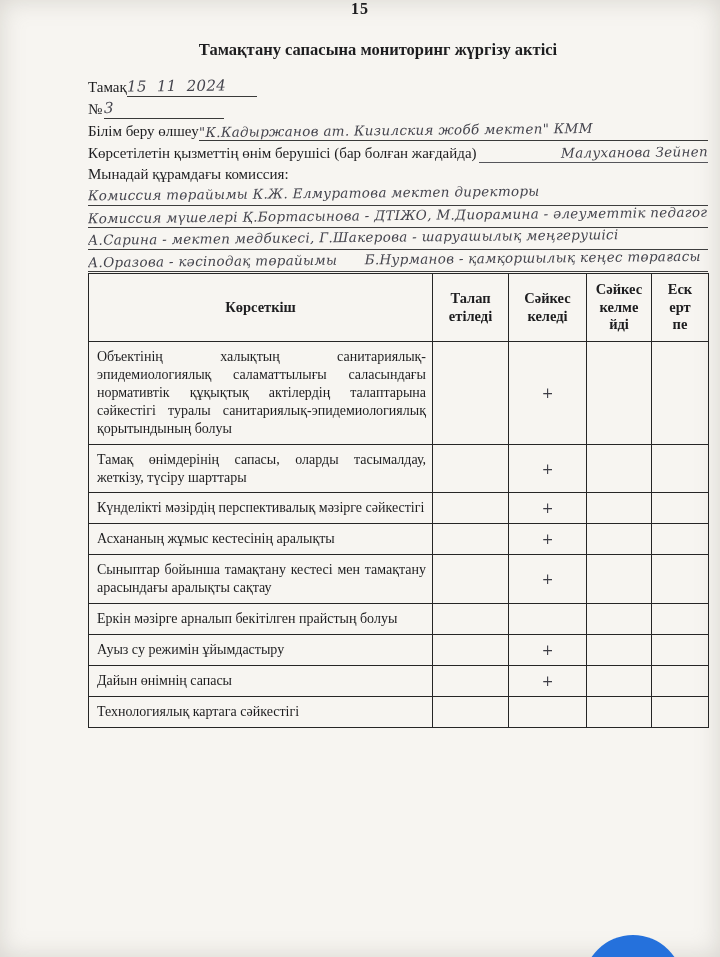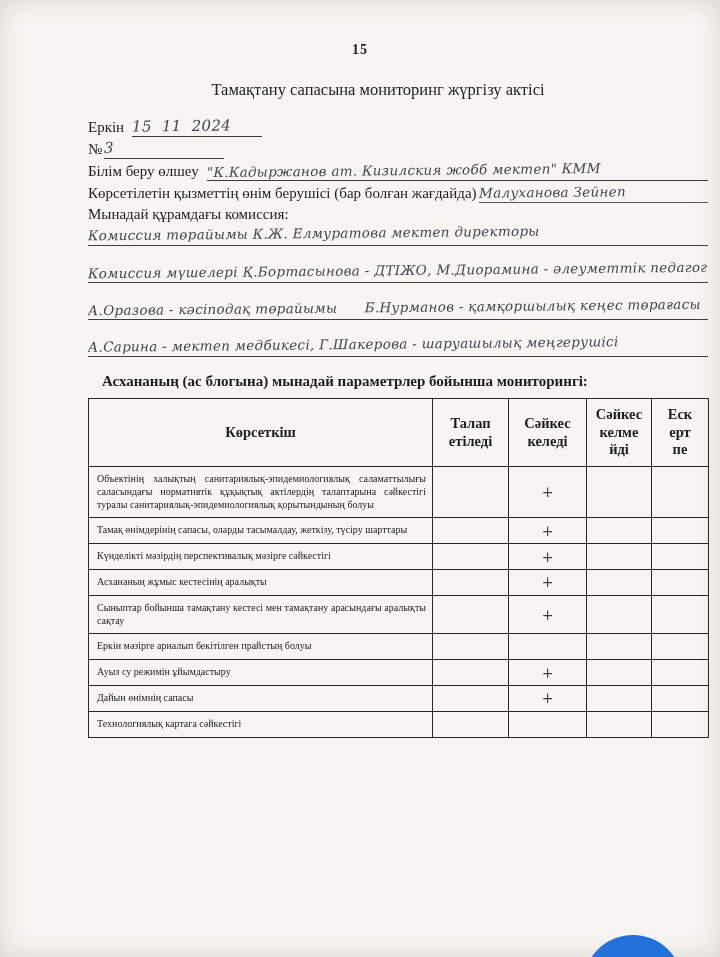--- a/index.html
+++ b/index.html
@@ -10,42 +10,40 @@
   }
   .scan{
     position:relative;
     width:720px;height:957px;
     background:#f7f5f1;
     box-shadow:inset 0 0 24px rgba(120,115,105,.25);
     overflow:hidden;
     color:#1d1d1f;
   }
   .page-number{
-    padding-top:42px;
-    text-align:center;
-    font-weight:bold;
-    font-size:14px;
+    text-align:center;
+    font-weight:bold;
+    font-size:16px;
     letter-spacing:1px;
   }
   .title{
     margin:22px 0 0 0;
     text-align:center;
     font-size:16.5px;
-    font-weight:normal;
+    font-weight:bold;
     padding-left:36px;
   }
   .content{
     padding:16px 12px 0 88px;
     font-size:15px;
   }
   .field-line{display:flex;align-items:flex-end;line-height:20px;margin-bottom:1px;}
   .label{white-space:nowrap;}
   .uline{
     border-bottom:1.5px solid #3a3a3a;
-    margin-left:8px;
     position:relative;
     height:20px;
   }
   .date-uline{width:130px;}
   .num-uline{width:120px;}
   .grow-uline{flex:1;overflow:visible;}
   .hand{
     font-family:"DejaVu Serif", serif;
     font-style:italic;
     color:#45454e;
@@ -53,21 +51,21 @@
     display:inline-block;
     transform:rotate(-0.6deg);
     letter-spacing:.3px;
   }
   .hand-sm{font-size:13.5px;}
   .plain-line{line-height:21px;}
   .hand-line{
     border-bottom:1.5px solid #3e3e3e;
     height:20px;
     overflow:hidden;
-    margin-bottom:16px;
+    margin-bottom:1px;
   }
   .table-intro{
     font-weight:bold;
     font-size:15px;
     margin:6px 0 8px 14px;
   }
   table{
     border-collapse:collapse;
     width:620px;
     table-layout:fixed;
@@ -78,21 +76,21 @@
   }
   th{
     font-size:14.5px;
     font-weight:bold;
     text-align:center;
     white-space:pre-line;
     line-height:1.22;
     padding:7px 2px;
   }
   td.ind{
-    font-size:10px;
+    font-size:14px;
     line-height:1.28;
     text-align:justify;
     padding:6px 6px 6px 8px;
   }
   td.mark{
     text-align:center;
     font-family:"DejaVu Serif", serif;
     font-style:italic;
     font-size:14px;
     color:#3c3c44;
@@ -113,47 +111,46 @@
 
 <div class="scan">
 
   <div class="page-number">15</div>
 
   <div class="title">Тамақтану сапасына мониторинг жүргізу актісі</div>
 
   <div class="content">
 
     <div class="field-line">
-      <span class="label">Еркін</span>
+      <span class="label">Тамақ</span>
       <span class="uline date-uline"><span class="hand">15&nbsp;&nbsp;11&nbsp;&nbsp;2024</span></span>
     </div>
 
     <div class="field-line">
       <span class="label">№</span>
       <span class="uline num-uline" style="margin-left:2px;"><span class="hand">3</span></span>
     </div>
 
     <div class="field-line">
       <span class="label">Білім беру өлшеу</span>
       <span class="uline grow-uline"><span class="hand hand-sm">"К.Кадыржанов ат. Кизилския жобб мектеп" КММ</span></span>
     </div>
 
     <div class="field-line">
       <span class="label">Көрсетілетін қызметтің өнім берушісі (бар болған жағдайда)</span>
-      <span class="uline grow-uline" style="margin-left:2px;border-bottom-color:#55555a;"><span class="hand hand-sm">Малуханова Зейнеп</span></span>
+      <span class="uline grow-uline" style="margin-left:2px;border-bottom-color:#55555a;text-align:right;"><span class="hand hand-sm">Малуханова Зейнеп</span></span>
     </div>
 
     <div class="plain-line">Мынадай құрамдағы комиссия:</div>
 
     <div class="hand-line"><span class="hand hand-sm">Комиссия төрайымы К.Ж. Елмуратова мектеп директоры</span></div>
     <div class="hand-line"><span class="hand hand-sm">Комиссия мүшелері Қ.Бортасынова - ДТІЖО, М.Диорамина - әлеуметтік педагог</span></div>
+    <div class="hand-line"><span class="hand hand-sm">А.Сарина - мектеп медбикесі, Г.Шакерова - шаруашылық меңгерушісі</span></div>
     <div class="hand-line"><span class="hand hand-sm">А.Оразова - кәсіподақ төрайымы&nbsp;&nbsp;&nbsp;&nbsp;&nbsp;&nbsp;Б.Нурманов - қамқоршылық кеңес төрағасы</span></div>
-    <div class="hand-line"><span class="hand hand-sm">А.Сарина - мектеп медбикесі, Г.Шакерова - шаруашылық меңгерушісі</span></div>
-
-    <div class="table-intro">Асхананың  (ас блогына) мынадай параметрлер бойынша мониторингі:</div>
+
 
     <table>
       <colgroup>
         <col style="width:344px">
           <col style="width:76px">
           <col style="width:78px">
           <col style="width:65px">
           <col style="width:57px">
       </colgroup>
       <thead>

